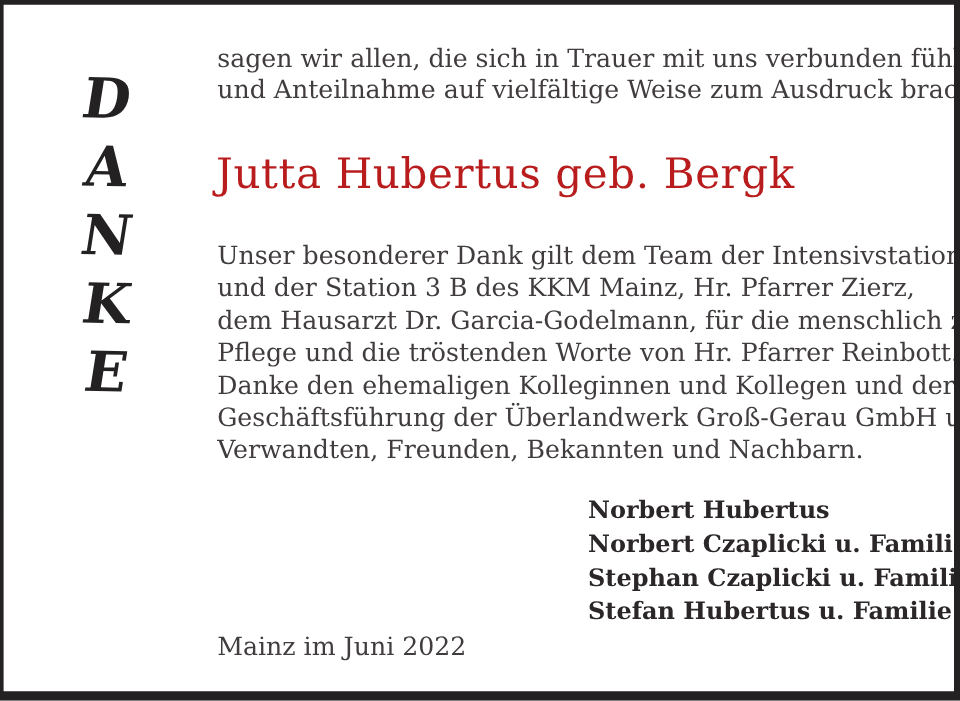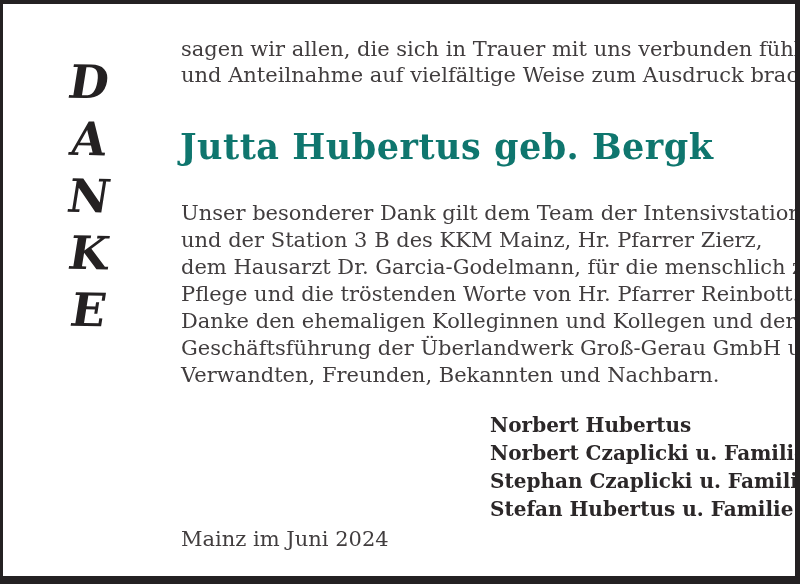--- a/index.html
+++ b/index.html
@@ -44,23 +44,23 @@
     font-size: 21px;
     line-height: 26px;
     color: #413d3e;
     white-space: nowrap;
   }
   .deceased-name {
     position: absolute;
     left: 177px;
     top: 122px;
     font-size: 35px;
-    font-weight: bold;
+    font-weight: normal;
     letter-spacing: 0.5px;
-    color: #0f766e;
+    color: #b91c1c;
     white-space: nowrap;
     margin: 0;
   }
   .body-block {
     position: absolute;
     left: 178px;
     top: 196px;
     font-size: 21px;
     line-height: 27px;
     color: #413d3e;
@@ -115,15 +115,15 @@
     <div>Verwandten, Freunden, Bekannten und Nachbarn.</div>
   </div>
 
   <div class="signature-block">
     <div>Norbert Hubertus</div>
     <div>Norbert Czaplicki u. Familie</div>
     <div>Stephan Czaplicki u. Familie</div>
     <div>Stefan Hubertus u. Familie</div>
   </div>
 
-  <div class="dateline">Mainz im Juni 2024</div>
+  <div class="dateline">Mainz im Juni 2022</div>
 
 </div>
 
 </body></html>

